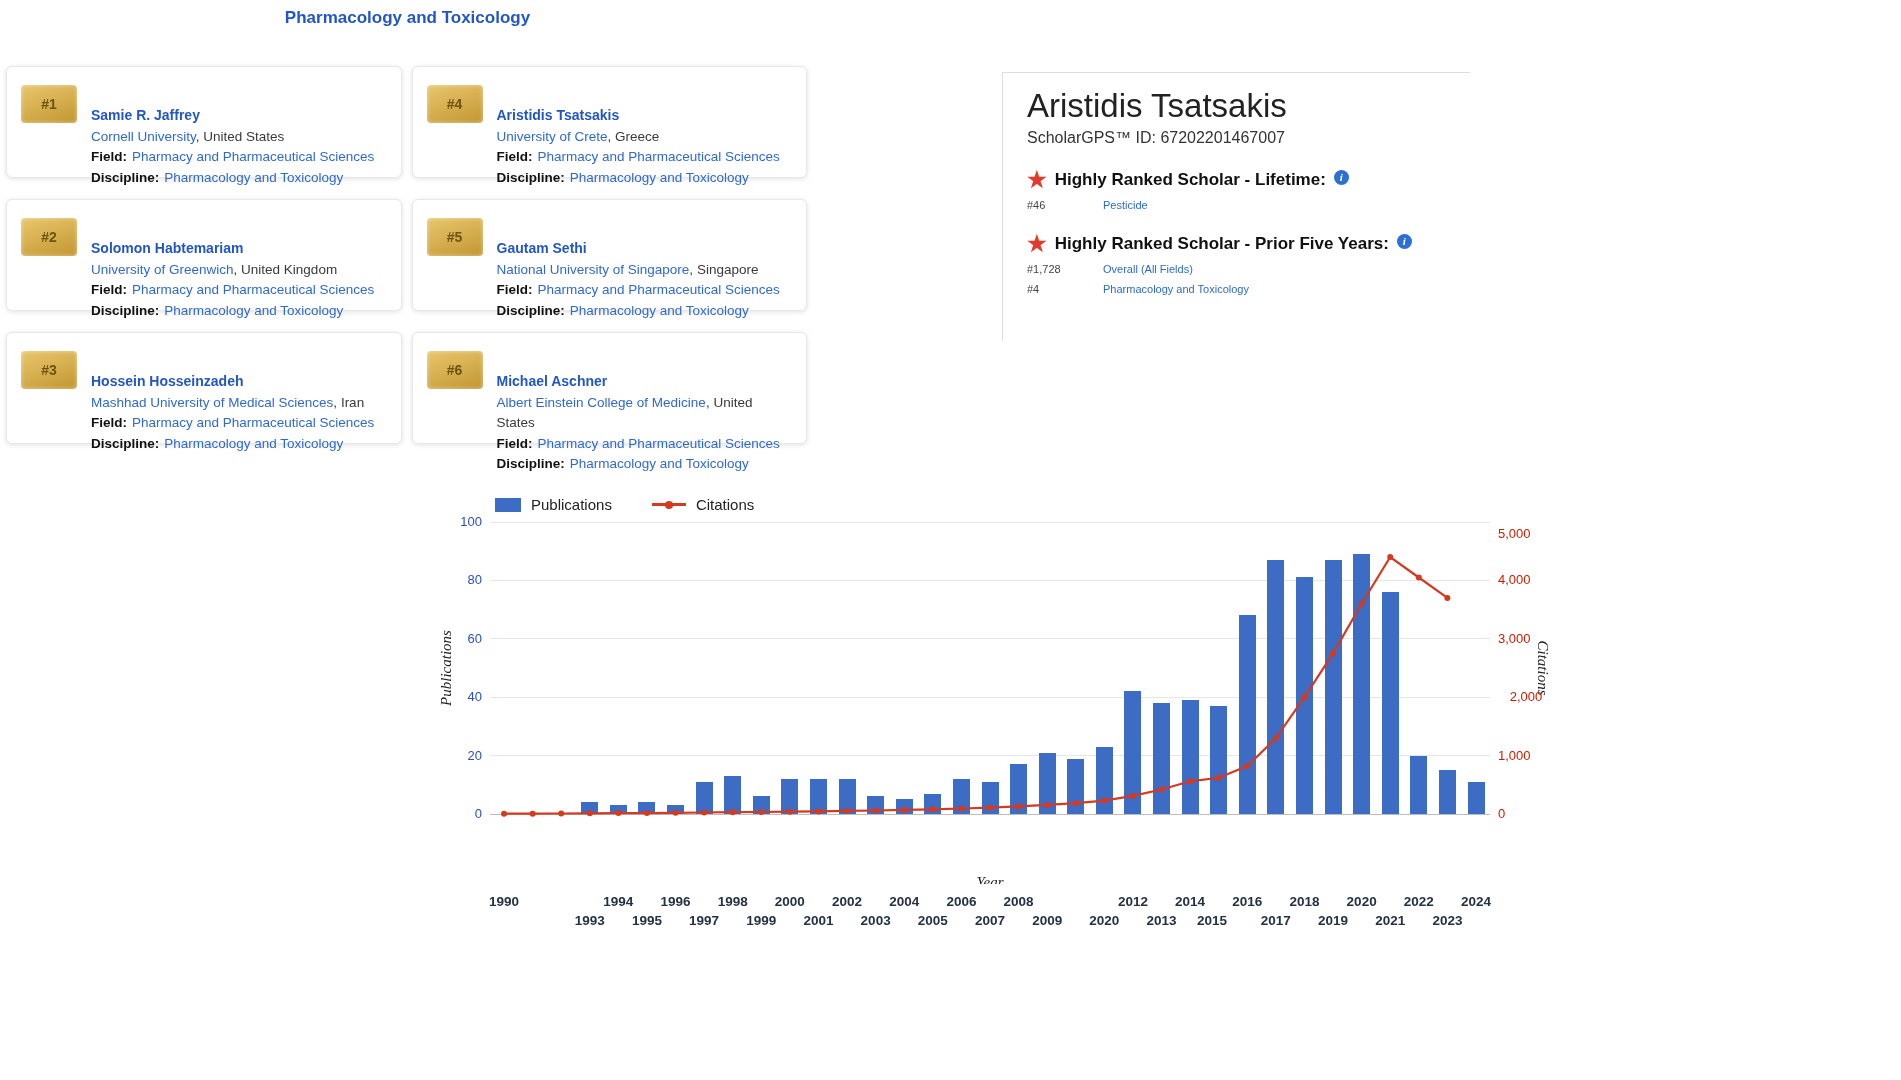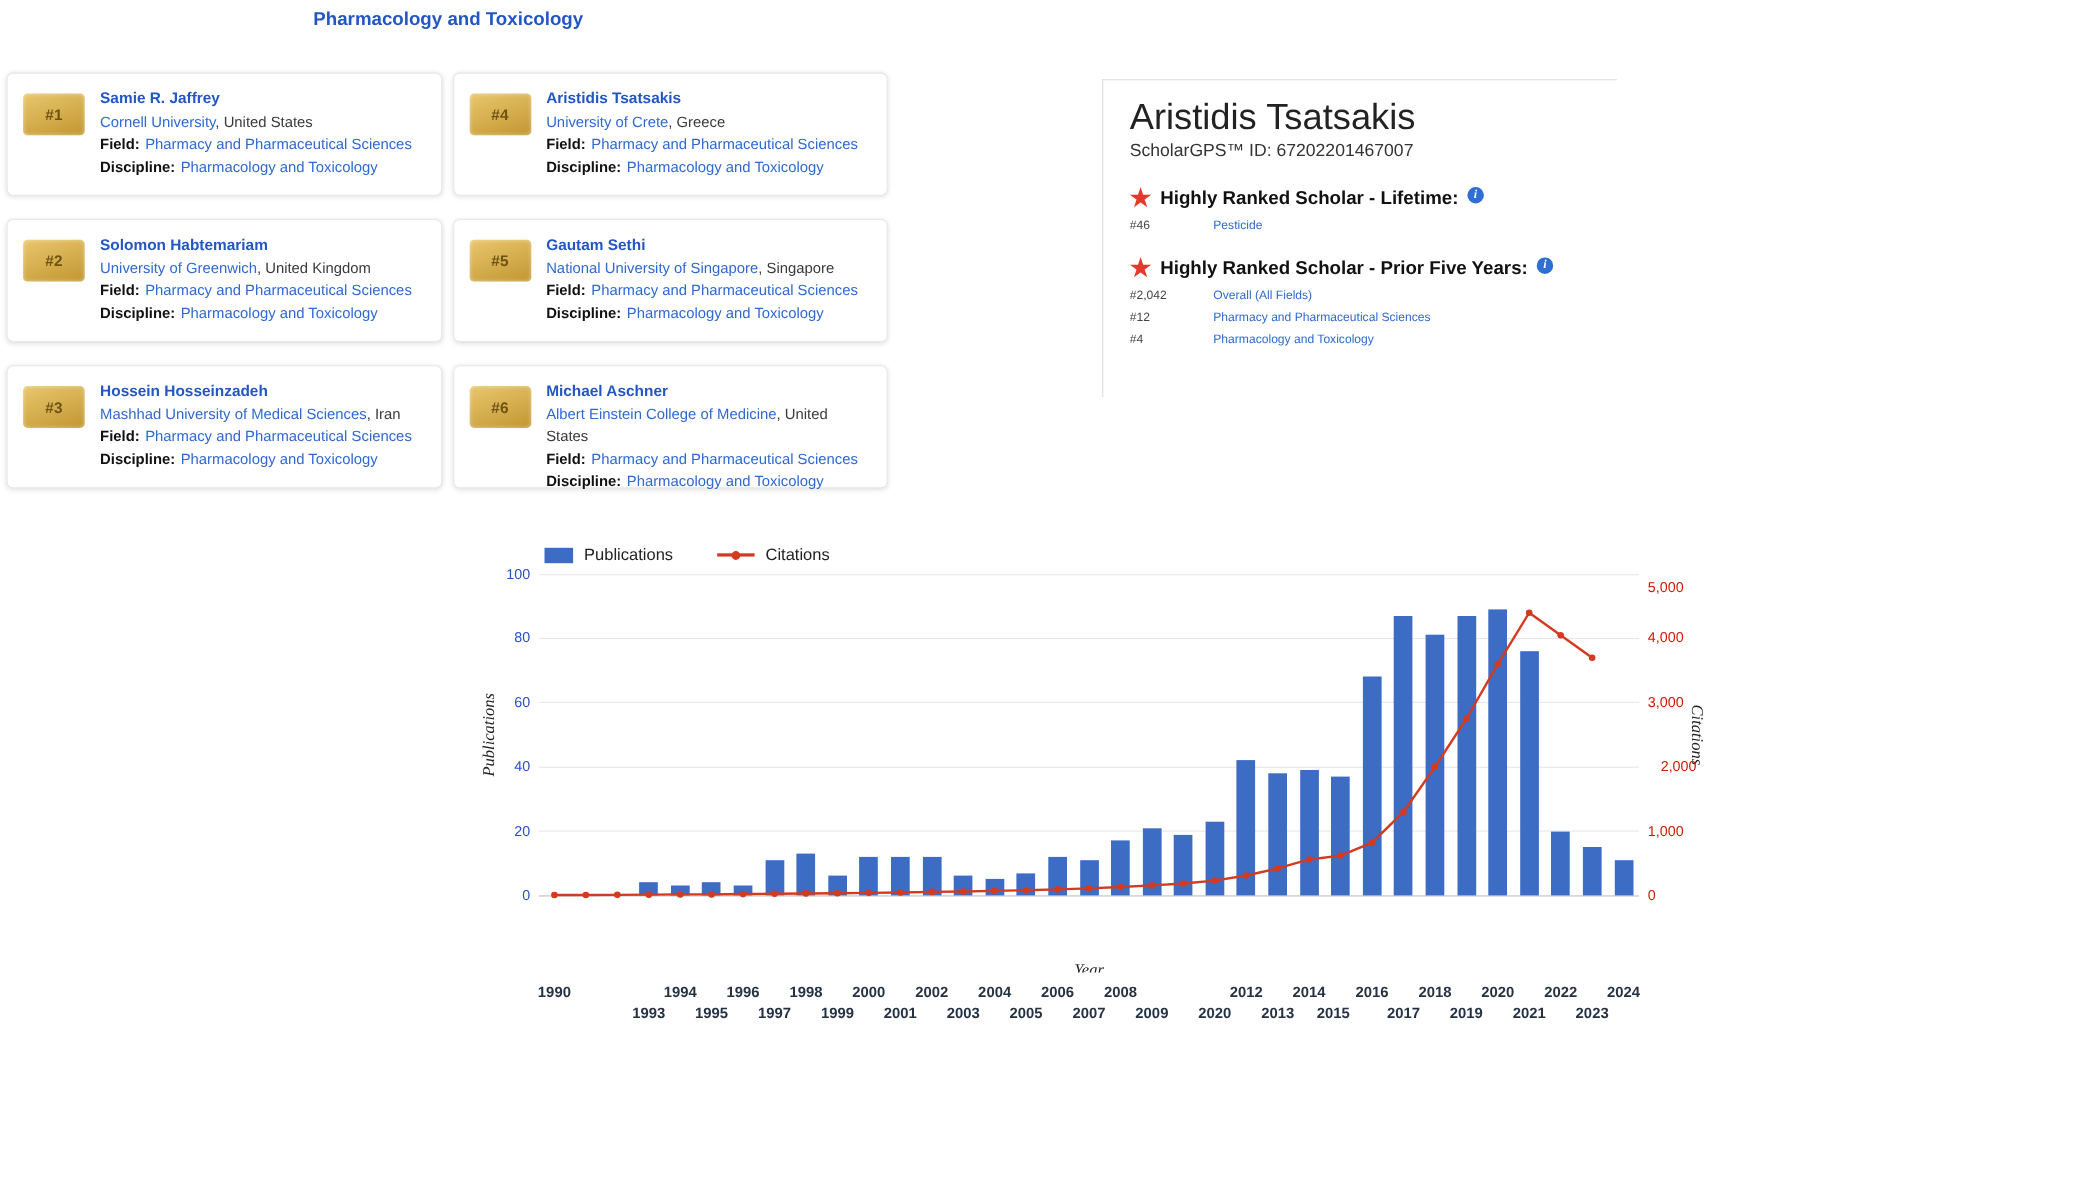--- a/index.html
+++ b/index.html
@@ -11,21 +11,21 @@
   .section-heading{margin:8px 0 0 0;text-align:center;color:#2356c5;font-size:17px;font-weight:bold;}
   .section-subheading{text-align:center;font-size:15px;font-weight:bold;color:#111;margin-top:2px;}
   .cards{position:absolute;left:6px;top:66px;width:801px;display:grid;
          grid-template-columns:1fr 1fr;grid-template-rows:repeat(3,112px);
          grid-auto-flow:column;column-gap:10px;row-gap:21px;}
   .card{background:#fff;border:1px solid #e8e8e8;border-radius:6px;
         box-shadow:0 1px 5px rgba(0,0,0,.12);padding:12px 14px;display:flex;gap:14px;align-items:flex-start;box-sizing:border-box;}
   .badge{flex:0 0 56px;width:56px;height:38px;margin-top:6px;border-radius:4px;
          background:linear-gradient(160deg,#e9c76d,#c29631);display:flex;align-items:center;justify-content:center;
          color:#6d5413;font-weight:bold;font-size:14px;box-shadow:inset 0 0 4px rgba(255,255,255,.5);}
-  .card-body{font-size:13.5px;line-height:1.52;}
+  .card-body{font-size:13.5px;line-height:1.52;margin-top:26px;}
   .card-name{color:#2356c5;font-weight:bold;font-size:14px;text-decoration:none;cursor:pointer;display:inline-block;}
   .inst-link{color:#3069d2;text-decoration:none;cursor:pointer;}
   .inst-country{color:#3a3a3a;}
   .inst-country::before{content:", ";color:#3a3a3a;}
   .meta-label{font-weight:bold;color:#111;margin-right:5px;}
   .meta-link{color:#3069d2;text-decoration:none;cursor:pointer;}
 
   
   .profile{position:absolute;left:1002px;top:72px;width:468px;box-sizing:border-box;
            border-top:1px solid #ddd;border-left:1px solid #ddd;padding:14px 0 46px 24px;}
@@ -163,26 +163,22 @@
       <span class="rank-num">#46</span>
       <a class="rank-link">Pesticide</a>
     </div>
 
     <div class="rank-header">
       <span class="star">★</span>
       <span>Highly Ranked Scholar - Prior Five Years:</span>
       <span class="info-icon">i</span>
     </div>
     <div class="rank-row">
-      <span class="rank-num">#2,042</span>
+      <span class="rank-num">#1,728</span>
       <a class="rank-link">Overall (All Fields)</a>
-    </div>
-    <div class="rank-row">
-      <span class="rank-num">#12</span>
-      <a class="rank-link">Pharmacy and Pharmaceutical Sciences</a>
     </div>
     <div class="rank-row">
       <span class="rank-num">#4</span>
       <a class="rank-link">Pharmacology and Toxicology</a>
     </div>
   </div>
 
   <div class="chart">
 
     <div class="legend">

